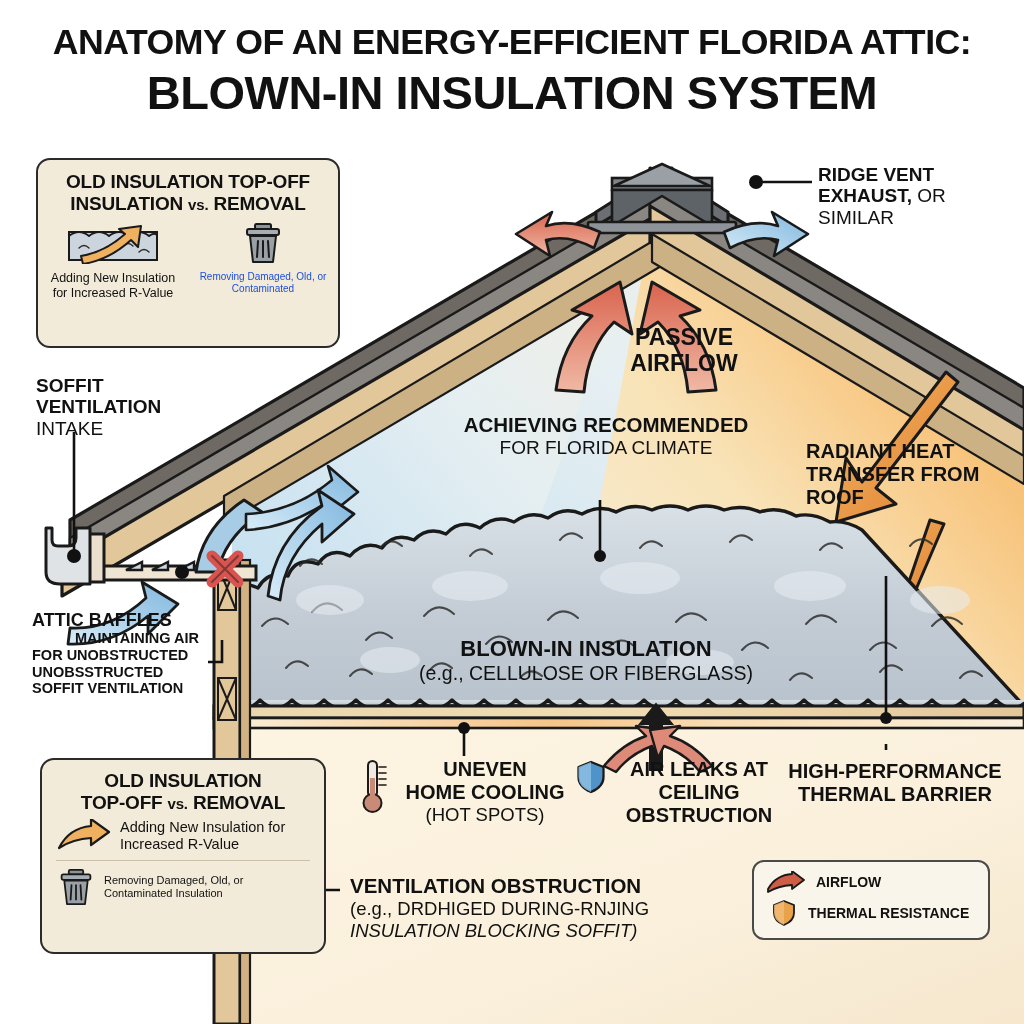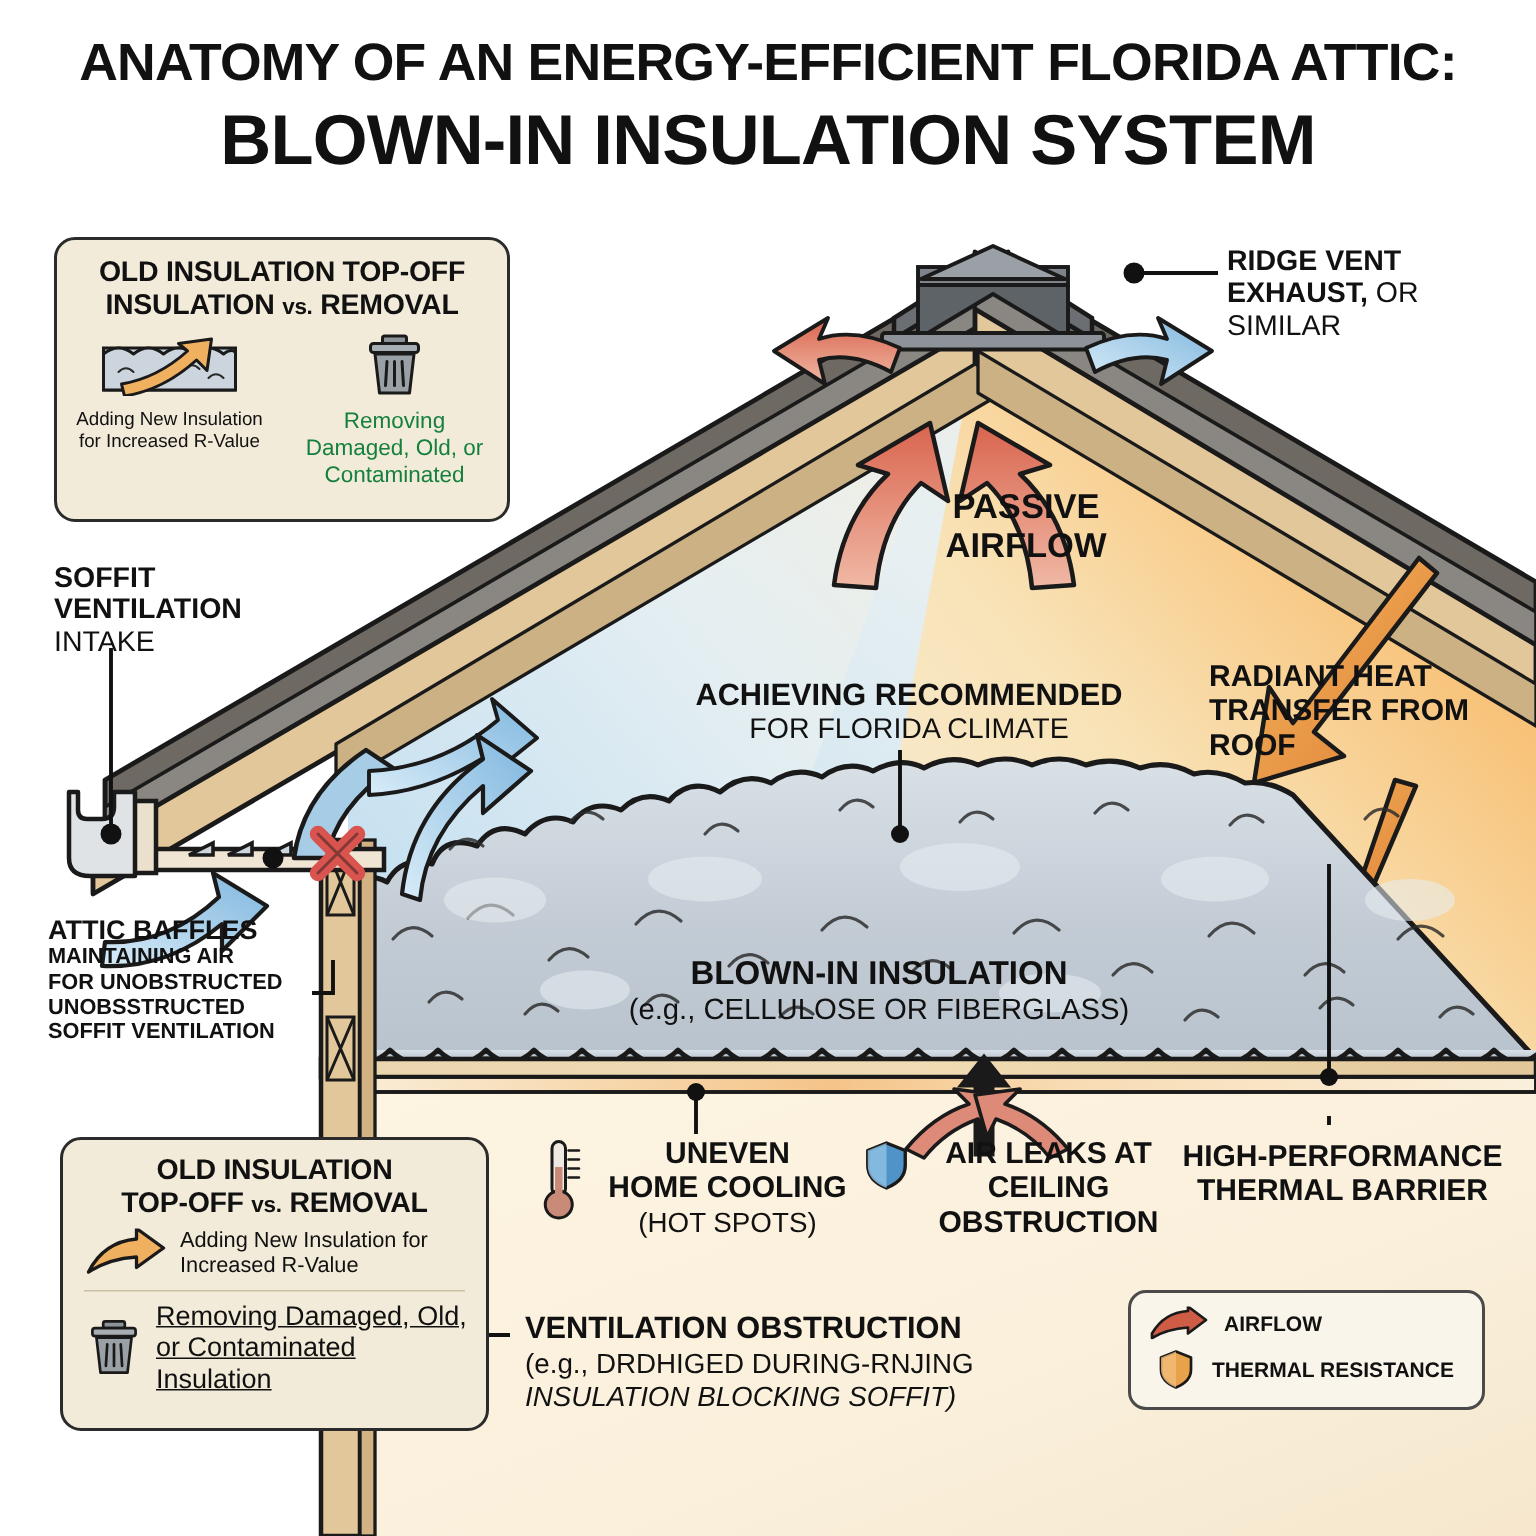--- a/index.html
+++ b/index.html
@@ -297,21 +297,21 @@
         <svg width="40" height="42" viewBox="0 0 40 42">
           <rect x="12" y="2" width="16" height="5" rx="1.5" fill="#8d9499" stroke="#1a1a1a" stroke-width="2"></rect>
           <rect x="4" y="7" width="32" height="6" rx="2" fill="#a7aeb3" stroke="#1a1a1a" stroke-width="2"></rect>
           <path d="M7 14 L33 14 L30 40 L10 40 Z" fill="#9aa1a6" stroke="#1a1a1a" stroke-width="2" stroke-linejoin="round"></path>
           <g stroke="#1a1a1a" stroke-width="2" stroke-linecap="round">
             <path d="M15 19 L14 35"></path>
               <path d="M20 19 L20 35"></path>
               <path d="M25 19 L26 35"></path>
           </g>
         </svg>
-        <div style="font-size:15px;line-height:1.2;margin-top:3px;color:#15803d;">Removing Damaged, Old, or Contaminated</div>
+        <div style="font-size:10px;line-height:1.2;margin-top:3px;color:#1d4ed8;">Removing Damaged, Old, or Contaminated</div>
       </div>
     </div>
   </div>
 
   <div class="infobox" id="box-bottom" style="left:40px;top:758px;width:286px;height:196px;">
 
     <div class="box-title" style="margin-top:10px;font-size:19px;line-height:1.14;letter-spacing:-0.2px;">
       <div>OLD INSULATION</div>
       <div>
         <span>TOP-OFF</span>
@@ -333,21 +333,21 @@
       <svg width="36" height="40" viewBox="0 0 40 42" style="flex:0 0 auto;">
         <rect x="12" y="2" width="16" height="5" rx="1.5" fill="#8d9499" stroke="#1a1a1a" stroke-width="2"></rect>
         <rect x="4" y="7" width="32" height="6" rx="2" fill="#a7aeb3" stroke="#1a1a1a" stroke-width="2"></rect>
         <path d="M7 14 L33 14 L30 40 L10 40 Z" fill="#9aa1a6" stroke="#1a1a1a" stroke-width="2" stroke-linejoin="round"></path>
         <g stroke="#1a1a1a" stroke-width="2" stroke-linecap="round">
           <path d="M15 19 L14 35"></path>
             <path d="M20 19 L20 35"></path>
             <path d="M25 19 L26 35"></path>
         </g>
       </svg>
-      <div style="font-size:18px;line-height:1.18;color:#111;text-decoration:underline;">Removing Damaged, Old, or Contaminated Insulation</div>
+      <div style="font-size:11px;line-height:1.18;color:#111;">Removing Damaged, Old, or Contaminated Insulation</div>
     </div>
   </div>
 
   <div class="legendbox" style="left:752px;top:860px;width:238px;height:80px;padding:9px 12px;">
     <div style="display:flex;align-items:center;gap:10px;margin-bottom:7px;">
       <svg width="40" height="22" viewBox="0 0 40 22">
         <path d="M2 18 q8 -14 24 -15 l0 -3 l12 9 l-12 9 l0 -4 q-14 1 -24 7 z" fill="#cf5c44" stroke="#1a1a1a" stroke-width="1.8" stroke-linejoin="round"></path>
       </svg>
       <span style="font-size:14px;font-weight:bold;color:#111;">AIRFLOW</span>
     </div>
@@ -365,32 +365,32 @@
     <div class="b">VENTILATION</div>
     <div class="n">INTAKE</div>
   </div>
 
   <div class="callout" style="left:818px;top:164px;width:200px;font-size:19px;">
     <span class="b">RIDGE VENT EXHAUST,</span><span class="n"> OR SIMILAR</span>
   </div>
 
   <div class="callout" style="left:32px;top:610px;width:210px;">
     <div class="b" style="font-size:18px;">ATTIC BAFFLES</div>
-    <div class="b" style="font-size:14.5px;line-height:1.15;">MAINTAINING AIR</div>
+    <div class="b" style="font-size:14.5px;line-height:1.15;text-align:center;">MAINTAINING AIR</div>
     <div class="b" style="font-size:14.5px;line-height:1.15;">FOR UNOBSTRUCTED</div>
     <div class="b" style="font-size:14.5px;line-height:1.15;">UNOBSSTRUCTED</div>
     <div class="b" style="font-size:14.5px;line-height:1.15;">SOFFIT VENTILATION</div>
   </div>
 
   <div class="callout ctr" style="left:594px;top:325px;width:180px;font-size:23px;font-weight:bold;">
     <div>PASSIVE</div>
     <div>AIRFLOW</div>
   </div>
 
-  <div class="callout ctr" style="left:436px;top:452px;width:340px;text-align:center;">
+  <div class="callout ctr" style="left:436px;top:413px;width:340px;text-align:center;">
     <div class="b" style="font-size:20.5px;line-height:1.18;">ACHIEVING RECOMMENDED</div>
     <div class="n" style="font-size:19px;line-height:1.18;">FOR FLORIDA CLIMATE</div>
   </div>
 
   <div class="callout" style="left:806px;top:440px;width:220px;font-size:20px;font-weight:bold;line-height:1.16;">
     <div>RADIANT HEAT</div>
     <div>TRANSFER FROM</div>
     <div>ROOF</div>
   </div>
 

